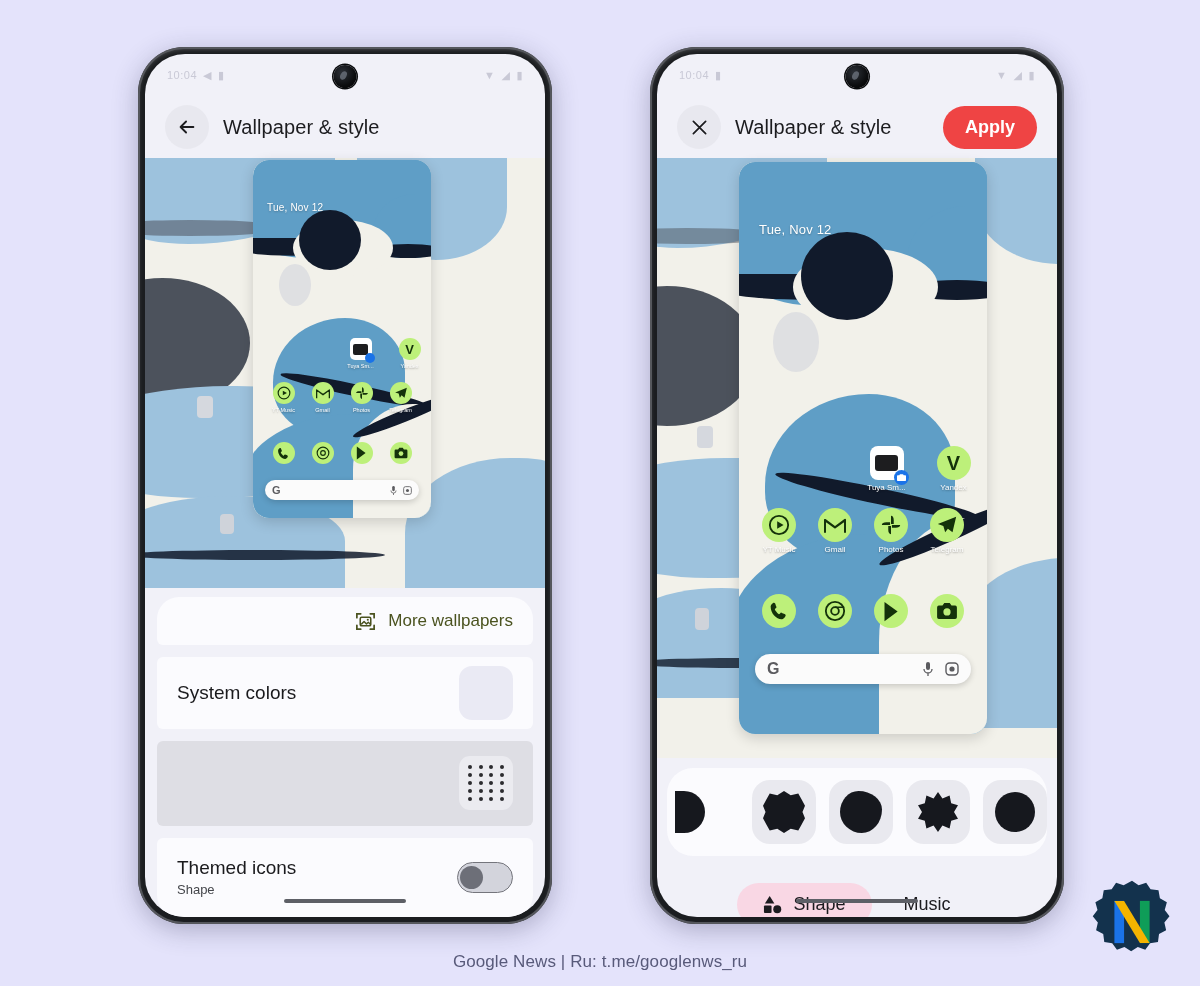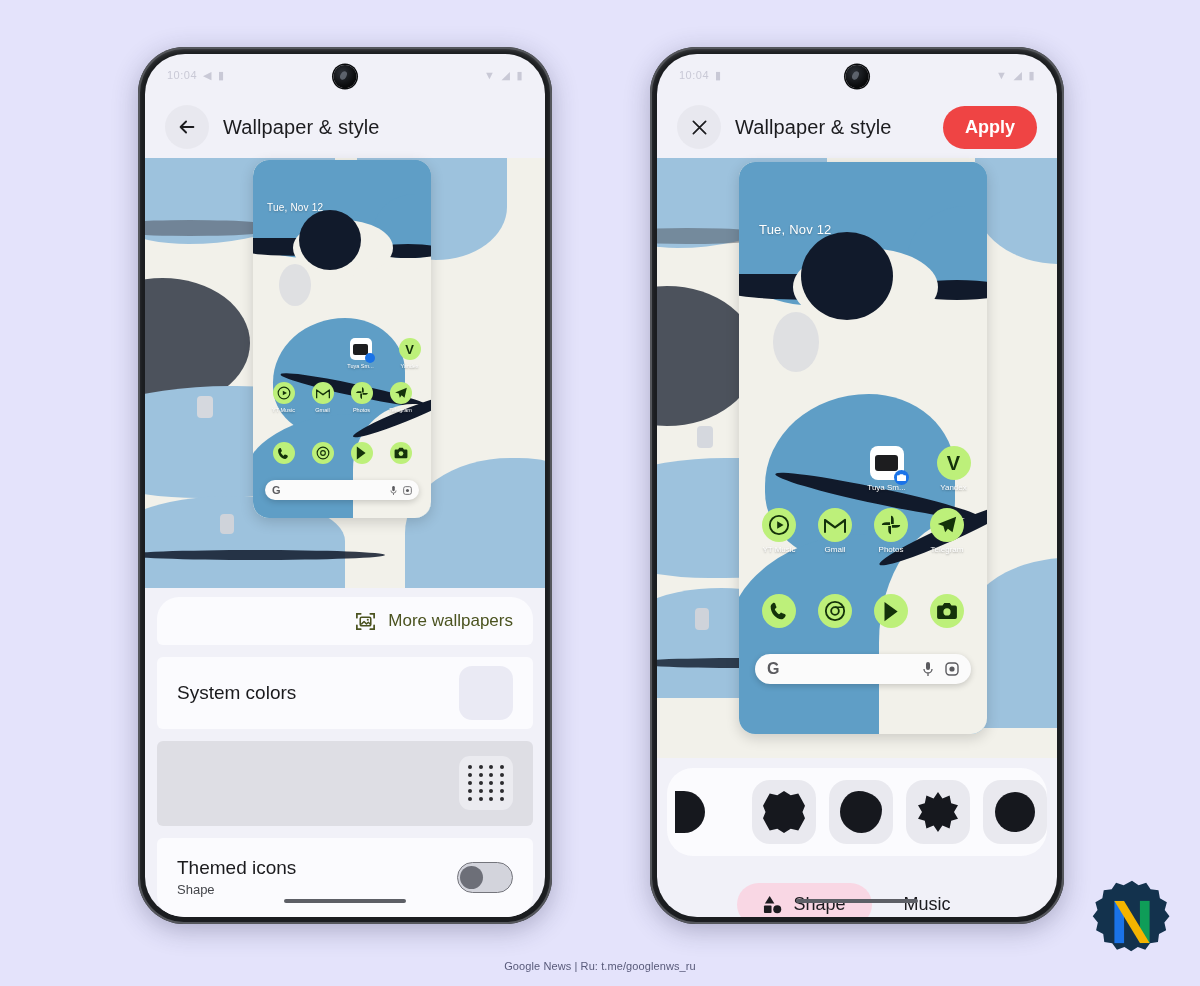--- a/index.html
+++ b/index.html
@@ -167,21 +167,21 @@
   
   .gesture{
     position:absolute; bottom:14px; left:50%; transform:translateX(-50%);
     width:122px; height:4px; border-radius:3px; background:#5d5f66; z-index:9;
   }
 
   
   #footer{
     position:absolute; left:0; right:0; bottom:12px; text-align:center; z-index:3;
   }
-  #footer div{ font-size:11px; color:#585a7a; line-height:1.35; letter-spacing:.1px;}
+  #footer div{ font-size:17px; color:#585a7a; line-height:1.35; letter-spacing:.1px;}
 
   #brand-logo{
     position:absolute; right:24px; bottom:20px; width:88px; height:88px; z-index:4;
   }
 </style>
 </head>
 <body style="background: rgb(228, 227, 251);">
 
 <div class="stage">
 

